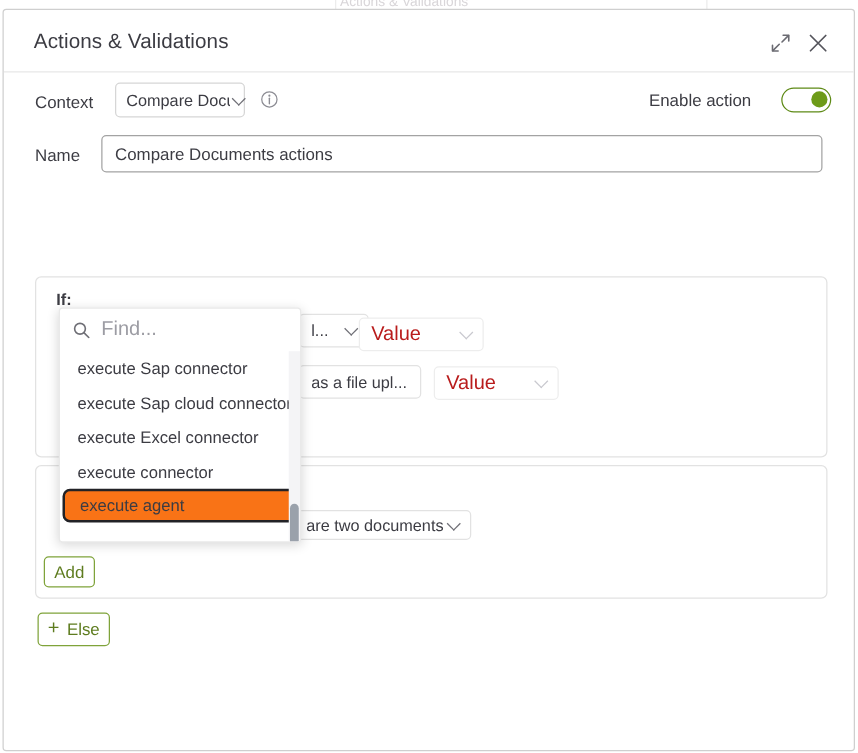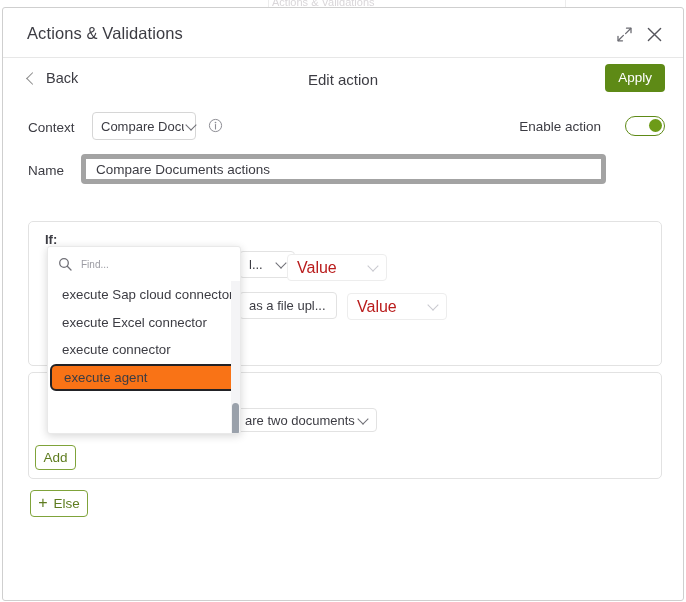--- a/index.html
+++ b/index.html
@@ -191,22 +191,22 @@
   }
   #name-label {
     position: absolute;
     left: 25px; top: 9px;
     font-size: 13.5px;
     color: #3c3c43;
   }
   #name-input {
     position: absolute;
     left: 78px; top: 0;
-    width: 525px; height: 30px;
-    border: 5px solid #a3a3a3;
+    width: 577px; height: 30px;
+    border: 1px solid #a3a3a3;
     border-radius: 4px;
     box-sizing: border-box;
     padding: 0 10px;
     font-size: 13.5px;
     color: #3c3c43;
     font-family: "Liberation Sans", sans-serif;
     background: #fff;
     outline: none;
   }
 
@@ -339,21 +339,21 @@
     padding-left: 10px;
   }
   #dd-search .mag {
     flex: none;
     width: 14px; height: 14px;
     margin-right: 7px;
   }
   #dd-search-input {
     border: none;
     outline: none;
-    font-size: 10px;
+    font-size: 16px;
     color: #3c3c43;
     font-family: "Liberation Sans", sans-serif;
     width: 140px;
     background: transparent;
   }
   #dd-search-input::placeholder { color: #9c9ca3; }
 
   #dd-list {
     position: absolute;
     left: 0; top: 34px;
@@ -420,28 +420,20 @@
       </svg>
     </div>
 
     <div class="hdr-icon" id="close-icon">
       <svg viewBox="0 0 17 17" width="17" height="17">
         <path d="M2.4 2.4 L14.6 14.6 M14.6 2.4 L2.4 14.6" fill="none" stroke="#55555c" stroke-width="1.4" stroke-linecap="round"></path>
       </svg>
     </div>
   </div>
 
-  <div id="subhead">
-    <div id="back-btn">
-      <span id="back-chevron"></span>
-      <span>Back</span>
-    </div>
-    <div id="edit-action-title">Edit action</div>
-    <button id="apply-btn">Apply</button>
-  </div>
 
   <div id="context-row">
     <div id="context-label">Context</div>
 
     <div id="context-select">
       <span class="sel-text">Compare Docu</span>
       <span class="caret"></span>
     </div>
 
     <div id="info-icon">
@@ -504,20 +496,21 @@
       <span class="mag">
         <svg viewBox="0 0 14 14" width="14" height="14">
           <circle cx="6" cy="6" r="4.3" fill="none" stroke="#6f6f76" stroke-width="1.3"></circle>
           <path d="M9.3 9.3 L13 13" stroke="#6f6f76" stroke-width="1.3" stroke-linecap="round"></path>
         </svg>
       </span>
       <input id="dd-search-input" type="text" placeholder="Find..." style="">
     </div>
 
     <div id="dd-list">
+        <div class="dd-item">execute Sap connector</div>
         <div class="dd-item">execute Sap cloud connector</div>
         <div class="dd-item">execute Excel connector</div>
         <div class="dd-item">execute connector</div>
         <div class="dd-item focused">execute agent</div>
       </div>
 
     <div id="dd-scroll-track">
       <div id="dd-scroll-thumb"></div>
     </div>
   </div>

